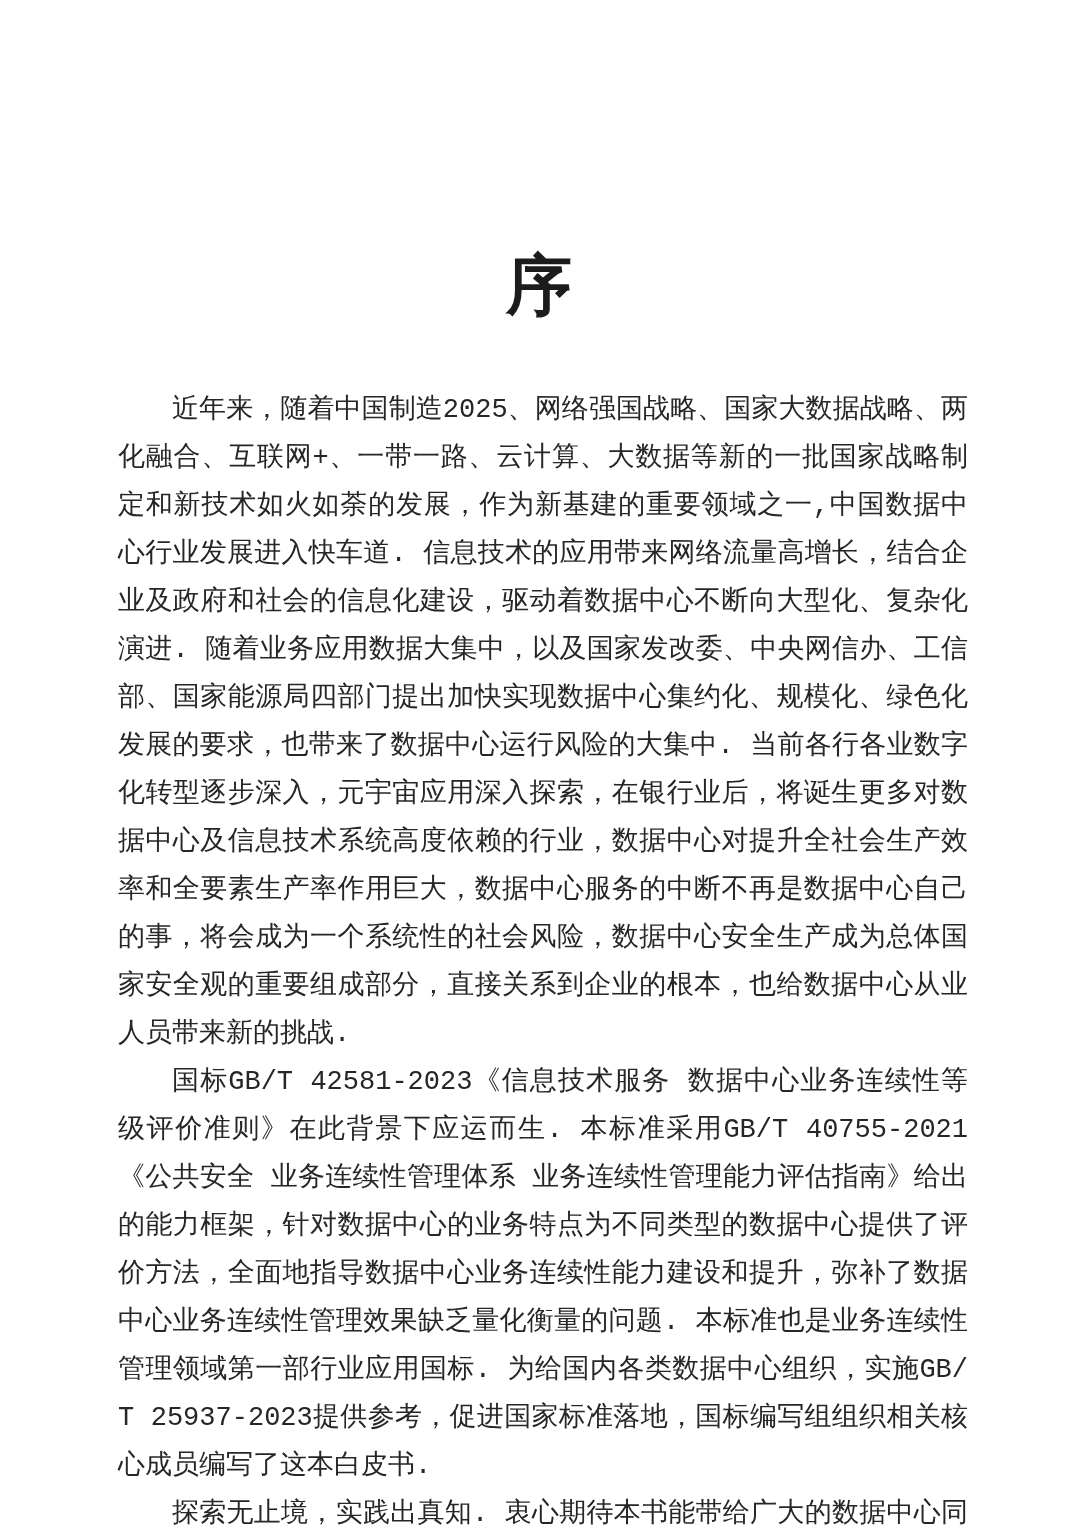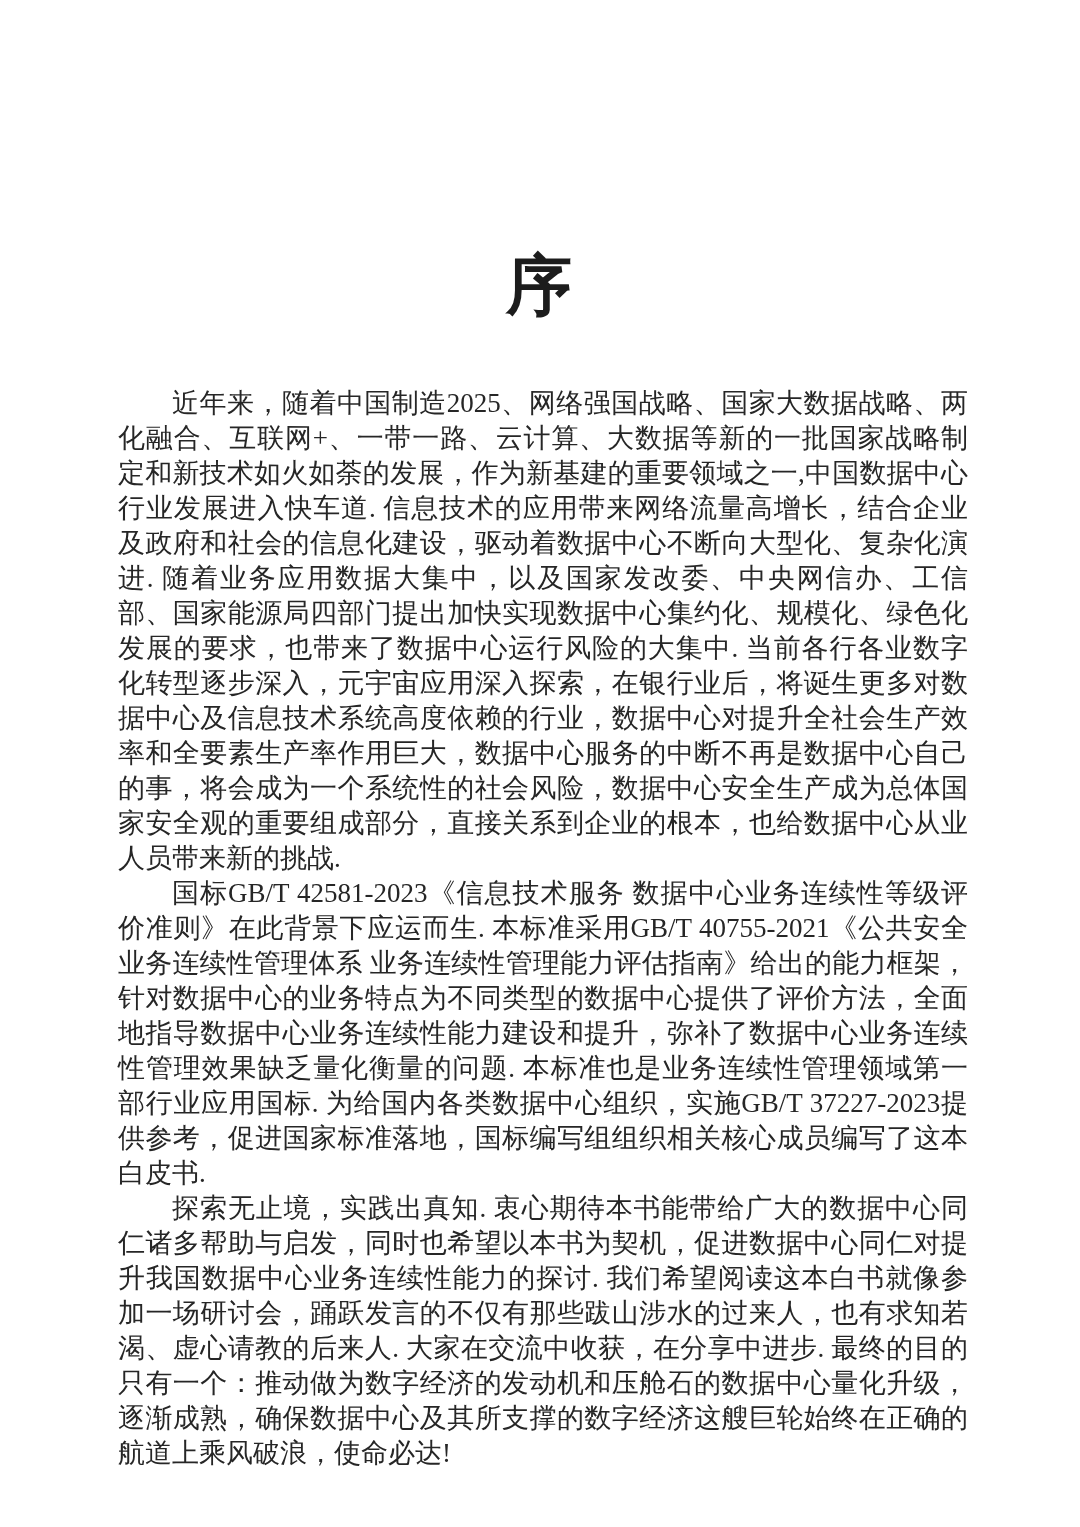--- a/index.html
+++ b/index.html
@@ -26,33 +26,34 @@
     font-weight: 700;
     letter-spacing: 2px;
     color: #1c1c1c;
   }
   .doc-body {
     margin: 64px 112px 0 118px;
   }
   .para {
     margin: 0;
     font-size: 27px;
-    line-height: 35px;
+    line-height: 48px;
     text-align: justify;
     text-justify: inter-ideograph;
     text-indent: 2em;
     word-break: break-all;
+    font-family: Liberation Mono, monospace;
   }
 </style>
 </head>
 <body>
 
 <div class="page">
 
   <h1 class="doc-title">序</h1>
 
   <div class="doc-body">
     <p class="para">近年来，随着中国制造2025、网络强国战略、国家大数据战略、两化融合、互联网+、一带一路、云计算、大数据等新的一批国家战略制定和新技术如火如荼的发展，作为新基建的重要领域之一,中国数据中心行业发展进入快车道. 信息技术的应用带来网络流量高增长，结合企业及政府和社会的信息化建设，驱动着数据中心不断向大型化、复杂化演进. 随着业务应用数据大集中，以及国家发改委、中央网信办、工信部、国家能源局四部门提出加快实现数据中心集约化、规模化、绿色化发展的要求，也带来了数据中心运行风险的大集中. 当前各行各业数字化转型逐步深入，元宇宙应用深入探索，在银行业后，将诞生更多对数据中心及信息技术系统高度依赖的行业，数据中心对提升全社会生产效率和全要素生产率作用巨大，数据中心服务的中断不再是数据中心自己的事，将会成为一个系统性的社会风险，数据中心安全生产成为总体国家安全观的重要组成部分，直接关系到企业的根本，也给数据中心从业人员带来新的挑战.</p>
-    <p class="para">国标GB/T 42581-2023《信息技术服务 数据中心业务连续性等级评价准则》在此背景下应运而生. 本标准采用GB/T 40755-2021《公共安全 业务连续性管理体系 业务连续性管理能力评估指南》给出的能力框架，针对数据中心的业务特点为不同类型的数据中心提供了评价方法，全面地指导数据中心业务连续性能力建设和提升，弥补了数据中心业务连续性管理效果缺乏量化衡量的问题. 本标准也是业务连续性管理领域第一部行业应用国标. 为给国内各类数据中心组织，实施GB/T 37227-2023提供参考，促进国家标准落地，国标编写组组织相关核心成员编写了这本白皮书.</p>
+    <p class="para">国标GB/T 42581-2023《信息技术服务 数据中心业务连续性等级评价准则》在此背景下应运而生. 本标准采用GB/T 40755-2021《公共安全 业务连续性管理体系 业务连续性管理能力评估指南》给出的能力框架，针对数据中心的业务特点为不同类型的数据中心提供了评价方法，全面地指导数据中心业务连续性能力建设和提升，弥补了数据中心业务连续性管理效果缺乏量化衡量的问题. 本标准也是业务连续性管理领域第一部行业应用国标. 为给国内各类数据中心组织，实施GB/T 25937-2023提供参考，促进国家标准落地，国标编写组组织相关核心成员编写了这本白皮书.</p>
     <p class="para">探索无止境，实践出真知. 衷心期待本书能带给广大的数据中心同仁诸多帮助与启发，同时也希望以本书为契机，促进数据中心同仁对提升我国数据中心业务连续性能力的探讨. 我们希望阅读这本白书就像参加一场研讨会，踊跃发言的不仅有那些跋山涉水的过来人，也有求知若渴、虚心请教的后来人. 大家在交流中收获，在分享中进步. 最终的目的只有一个：推动做为数字经济的发动机和压舱石的数据中心量化升级，逐渐成熟，确保数据中心及其所支撑的数字经济这艘巨轮始终在正确的航道上乘风破浪，使命必达!</p>
   </div>
 
 </div>
 
 </body></html>

